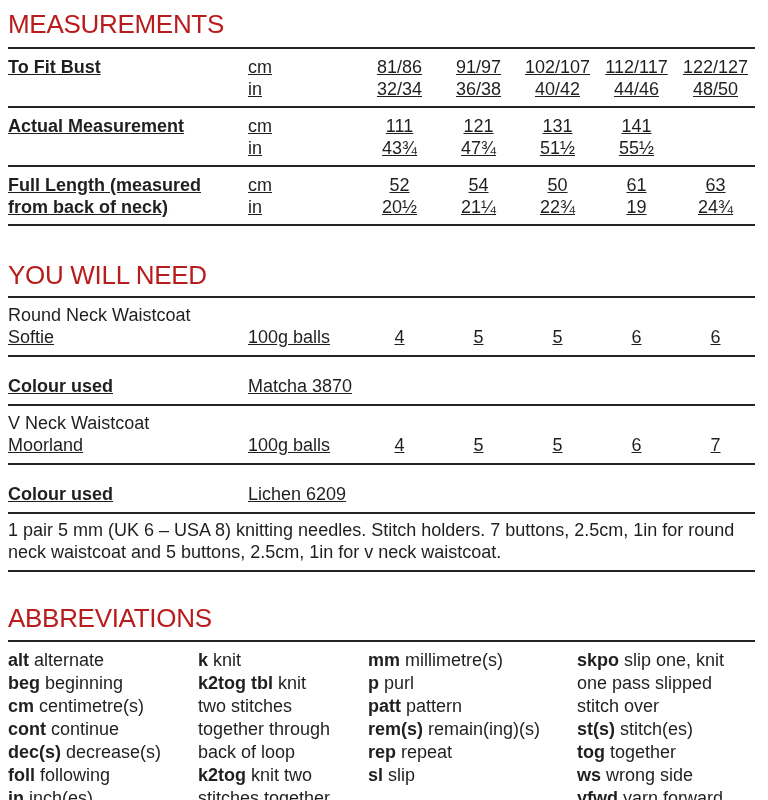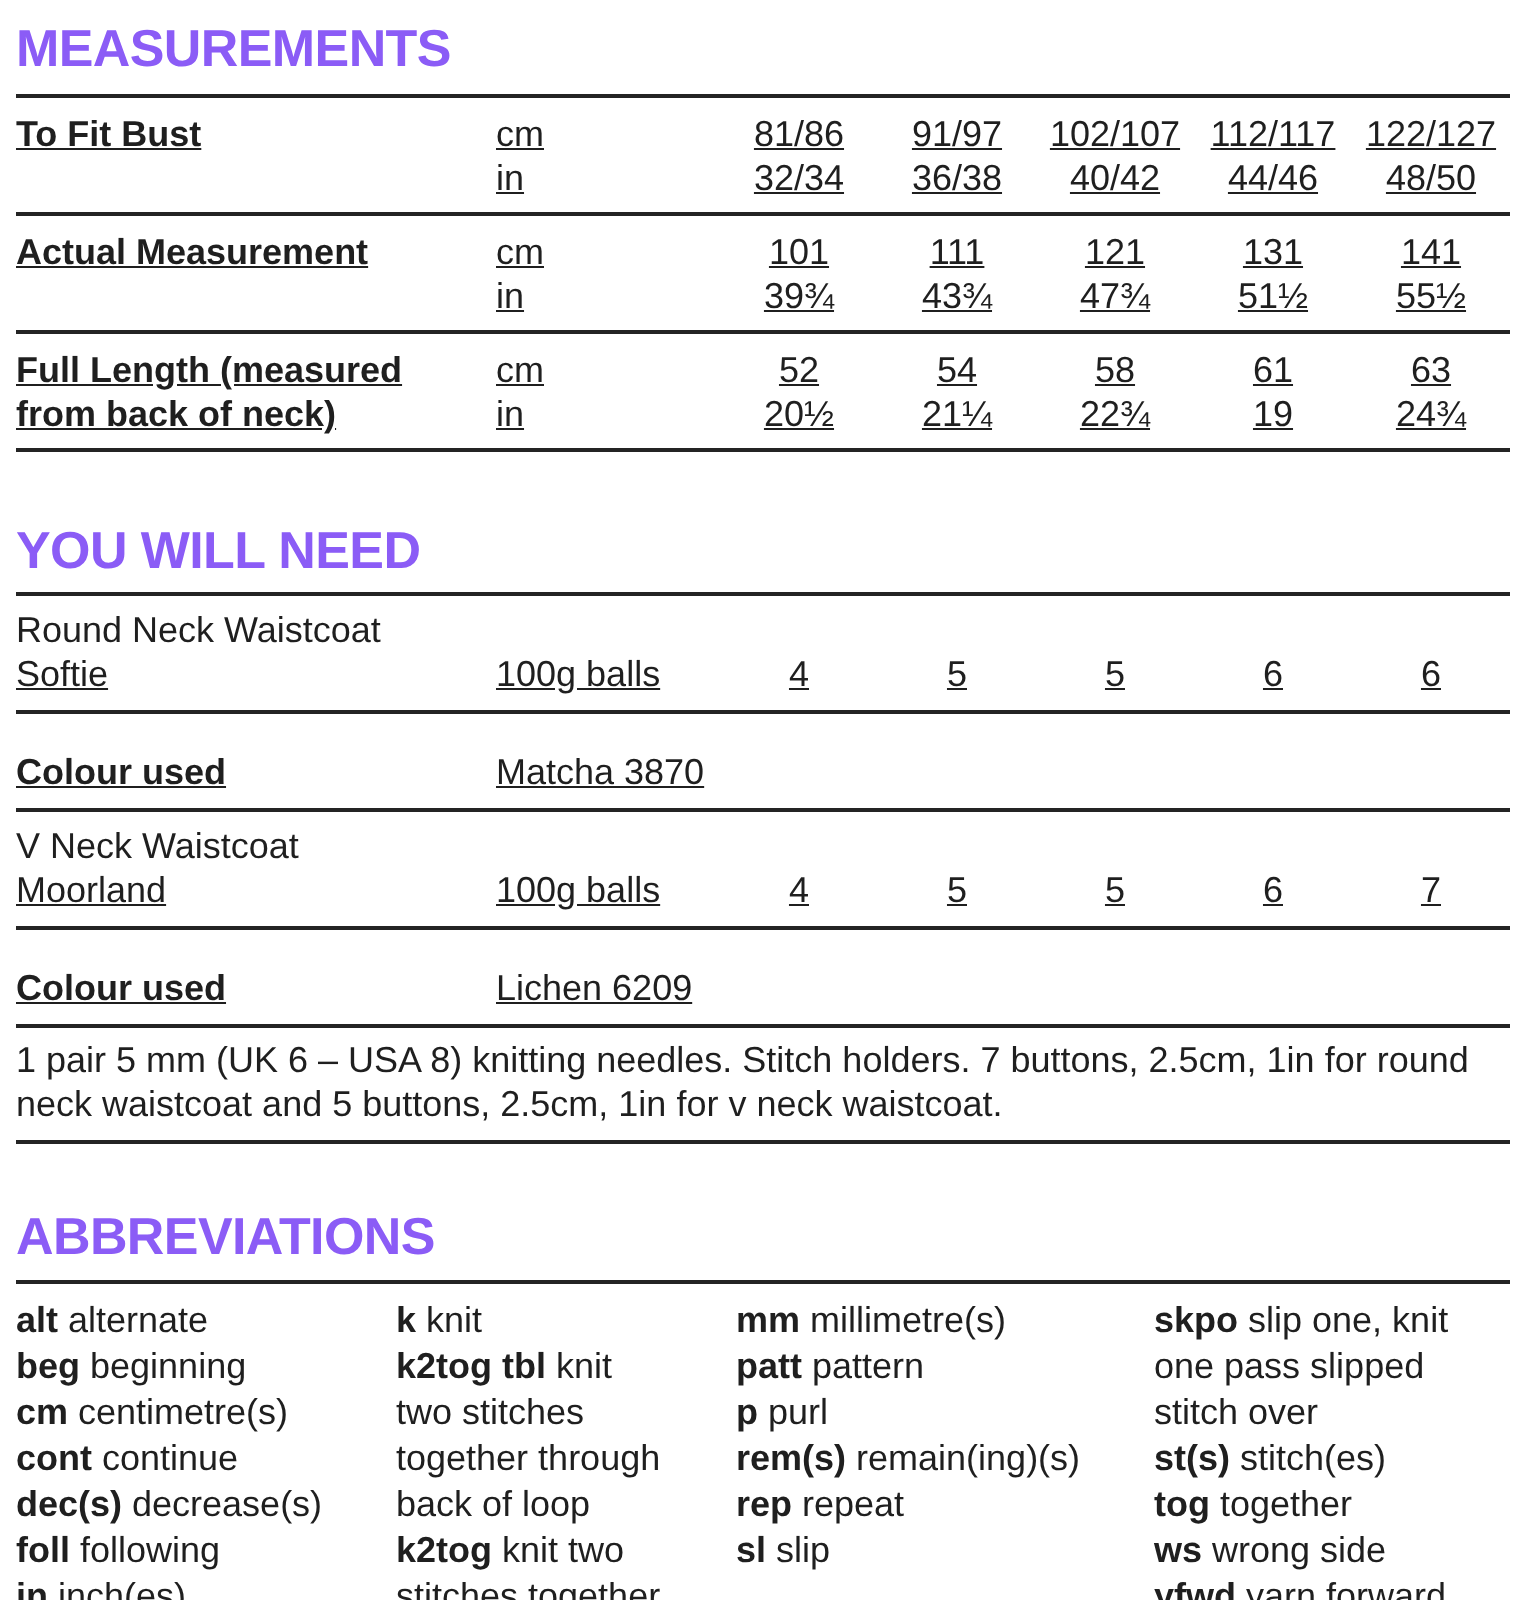--- a/index.html
+++ b/index.html
@@ -4,21 +4,21 @@
 <style>
   html,body{margin:0;padding:0;}
   body{
     width:768px;height:800px;background:#ffffff;color:#1f1f1f;
     font-family:"Liberation Sans","DejaVu Sans",sans-serif;
     font-size:18px;overflow:hidden;
   }
   .page{padding:8px 10px 0 8px;width:747px;}
   .hr{height:2px;background:#242424;width:747px;}
   h1{
-    font-size:26px;font-weight:bold;color:#8b5cf6;
+    font-size:26px;font-weight:normal;color:#b91c1c;
     letter-spacing:-0.3px;margin:0;line-height:27px;
   }
   .h-measure{margin:3px 0 9px 0;}
   .h-need{margin:36px 0 7px 0;}
   .h-abbr{margin:33px 0 8px 0;}
 
   
   .grid7{
     display:grid;
     grid-template-columns:240px 112px 79px 79px 79px 79px 79px;
@@ -89,24 +89,20 @@
 
     <div class="hr"></div>
 
     <div class="grid7 mrow">
       <div class="lcell">Actual Measurement</div>
       <div class="ucell">
         <div>cm</div>
         <div>in</div>
       </div>
       <div class="vcell">
-        <div>101</div>
-        <div>39¾</div>
-      </div>
-      <div class="vcell">
         <div>111</div>
         <div>43¾</div>
       </div>
       <div class="vcell">
         <div>121</div>
         <div>47¾</div>
       </div>
       <div class="vcell">
         <div>131</div>
         <div>51½</div>
@@ -127,21 +123,21 @@
       </div>
       <div class="vcell">
         <div>52</div>
         <div>20½</div>
       </div>
       <div class="vcell">
         <div>54</div>
         <div>21¼</div>
       </div>
       <div class="vcell">
-        <div>58</div>
+        <div>50</div>
         <div>22¾</div>
       </div>
       <div class="vcell">
         <div>61</div>
         <div>19</div>
       </div>
       <div class="vcell">
         <div>63</div>
         <div>24¾</div>
       </div>
@@ -254,22 +250,22 @@
         <div class="ab"><span class="abb">k2tog tbl</span><span class="abd">knit
 two stitches
 together through
 back of loop</span></div>
         <div class="ab"><span class="abb">k2tog</span><span class="abd">knit two
 stitches together</span></div>
       </div>
 
       <div class="abcol-3">
         <div class="ab"><span class="abb">mm</span><span class="abd">millimetre(s)</span></div>
+        <div class="ab"><span class="abb">p</span><span class="abd">purl</span></div>
         <div class="ab"><span class="abb">patt</span><span class="abd">pattern</span></div>
-        <div class="ab"><span class="abb">p</span><span class="abd">purl</span></div>
         <div class="ab"><span class="abb">rem(s)</span><span class="abd">remain(ing)(s)</span></div>
         <div class="ab"><span class="abb">rep</span><span class="abd">repeat</span></div>
         <div class="ab"><span class="abb">sl</span><span class="abd">slip</span></div>
       </div>
 
       <div class="abcol-4">
         <div class="ab"><span class="abb">skpo</span><span class="abd">slip one, knit
 one pass slipped
 stitch over</span></div>
         <div class="ab"><span class="abb">st(s)</span><span class="abd">stitch(es)</span></div>

